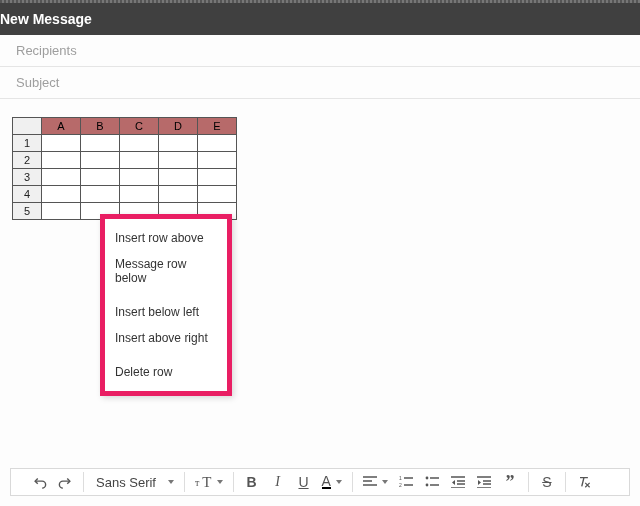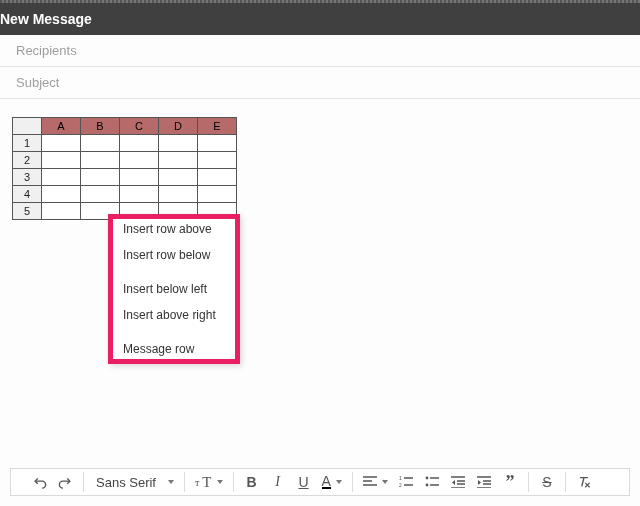--- a/index.html
+++ b/index.html
@@ -62,28 +62,28 @@
     background: #f0f0f0;
     width: 28px;
   }
   .cell {
     background: #fff;
     width: 38px;
   }
   
   .ctx-wrap {
     position: absolute;
-    left: 108px;
+    left: 100px;
     top: 214px;
     background: #fff;
     border: 1px solid #ddd;
     box-shadow: 2px 2px 6px rgba(0,0,0,0.15);
     outline: 5px solid #e91e63;
     outline-offset: -5px;
-    padding: 1px 0;
+    padding: 10px 0;
     width: 130px;
   }
   .ctx-item {
     padding: 6px 14px;
     font-size: 12px;
     color: #333;
     cursor: default;
   }
   .ctx-sep {
     height: 8px;
@@ -212,26 +212,26 @@
           <td class="cell"></td>
           <td class="cell"></td>
           <td class="cell"></td>
         </tr>
   </tbody>
     </table>
 </div>
 
 <div class="ctx-wrap">
   <div class="ctx-item">Insert row above</div>
-  <div class="ctx-item">Insert row below</div>
+  <div class="ctx-item">Message row below</div>
   <div class="ctx-sep"></div>
   <div class="ctx-item">Insert below left</div>
   <div class="ctx-item">Insert above right</div>
   <div class="ctx-sep"></div>
-  <div class="ctx-item">Message row</div>
+  <div class="ctx-item">Delete row</div>
 </div>
 
 <div class="toolbar">
 
   <div class="tbtn">
     <svg width="15" height="14" viewBox="0 0 16 16">
         <path d="M4 7 H11 a4 4 0 0 1 0 8" fill="none" stroke="#555" stroke-width="1.6"></path>
         <path d="M6 4 L3 7 L6 10" fill="none" stroke="#555" stroke-width="1.6"></path>
       </svg>
   </div>

